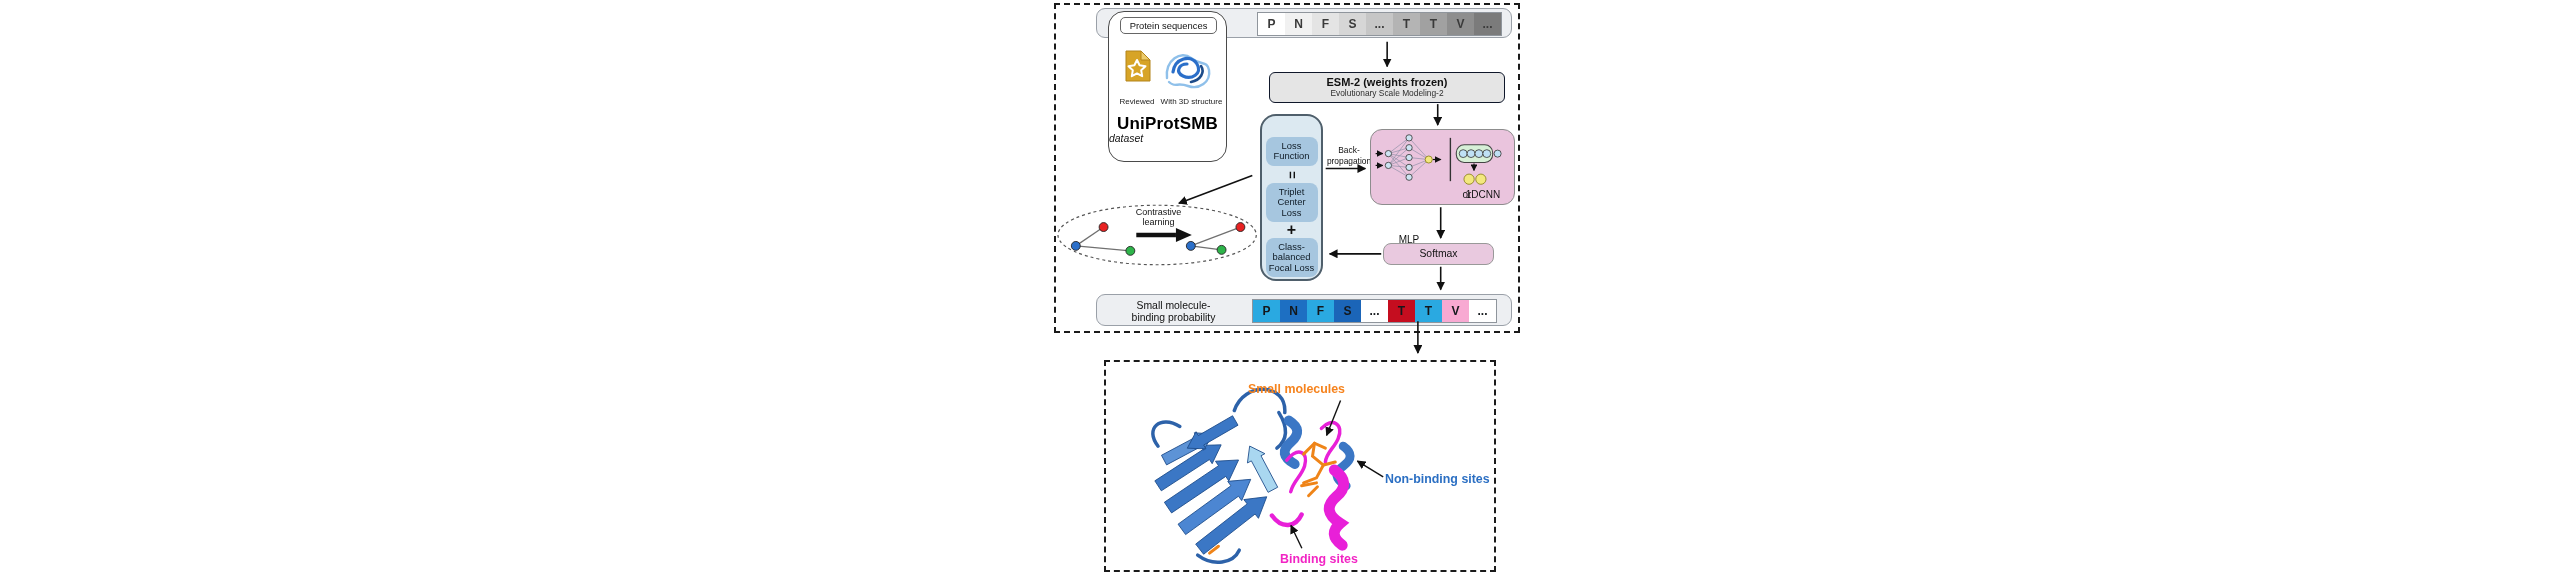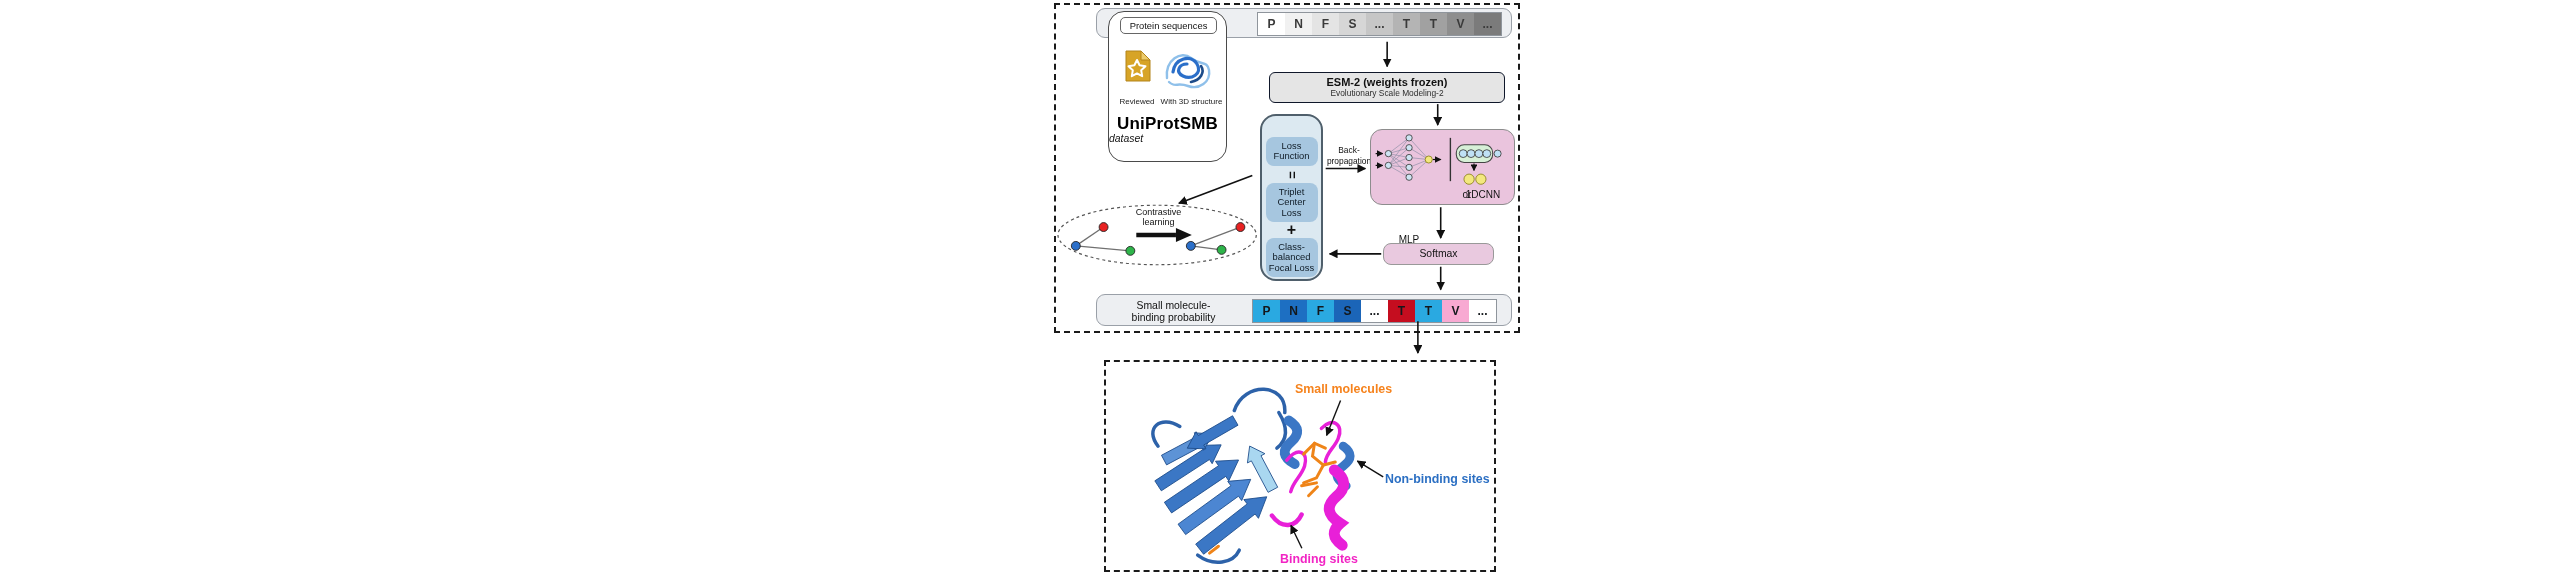--- a/index.html
+++ b/index.html
@@ -70,21 +70,21 @@
     border-radius: 8px; text-align: center; font-size: 10.4px; color: #111; }
 
   .contrastive-label { left: 1128px; top: 207px; width: 61px; font-size: 9px;
     line-height: 10px; color: #111; text-align: center; }
 
   .output-label { left: 1124px; top: 300px; width: 99px; font-size: 10.4px;
     line-height: 12px; color: #111; text-align: center; }
 
   
   .struct-label { font-size: 12.4px; font-weight: bold; }
-  .small-molecules-label { left: 1295px; top: 382px; width: 109px; }
+  .small-molecules-label { left: 1236px; top: 382px; width: 109px; text-align: right; }
   .non-binding-label { left: 1385px; top: 472px; width: 109px; }
   .binding-label { left: 1280px; top: 552px; width: 89px; }
 
   svg { display: block; }
   .overlay { left: 0; top: 0; z-index: 5; pointer-events: none; }
 </style>
 </head>
 <body>
 
 <div class="abs figure-panel"></div>

